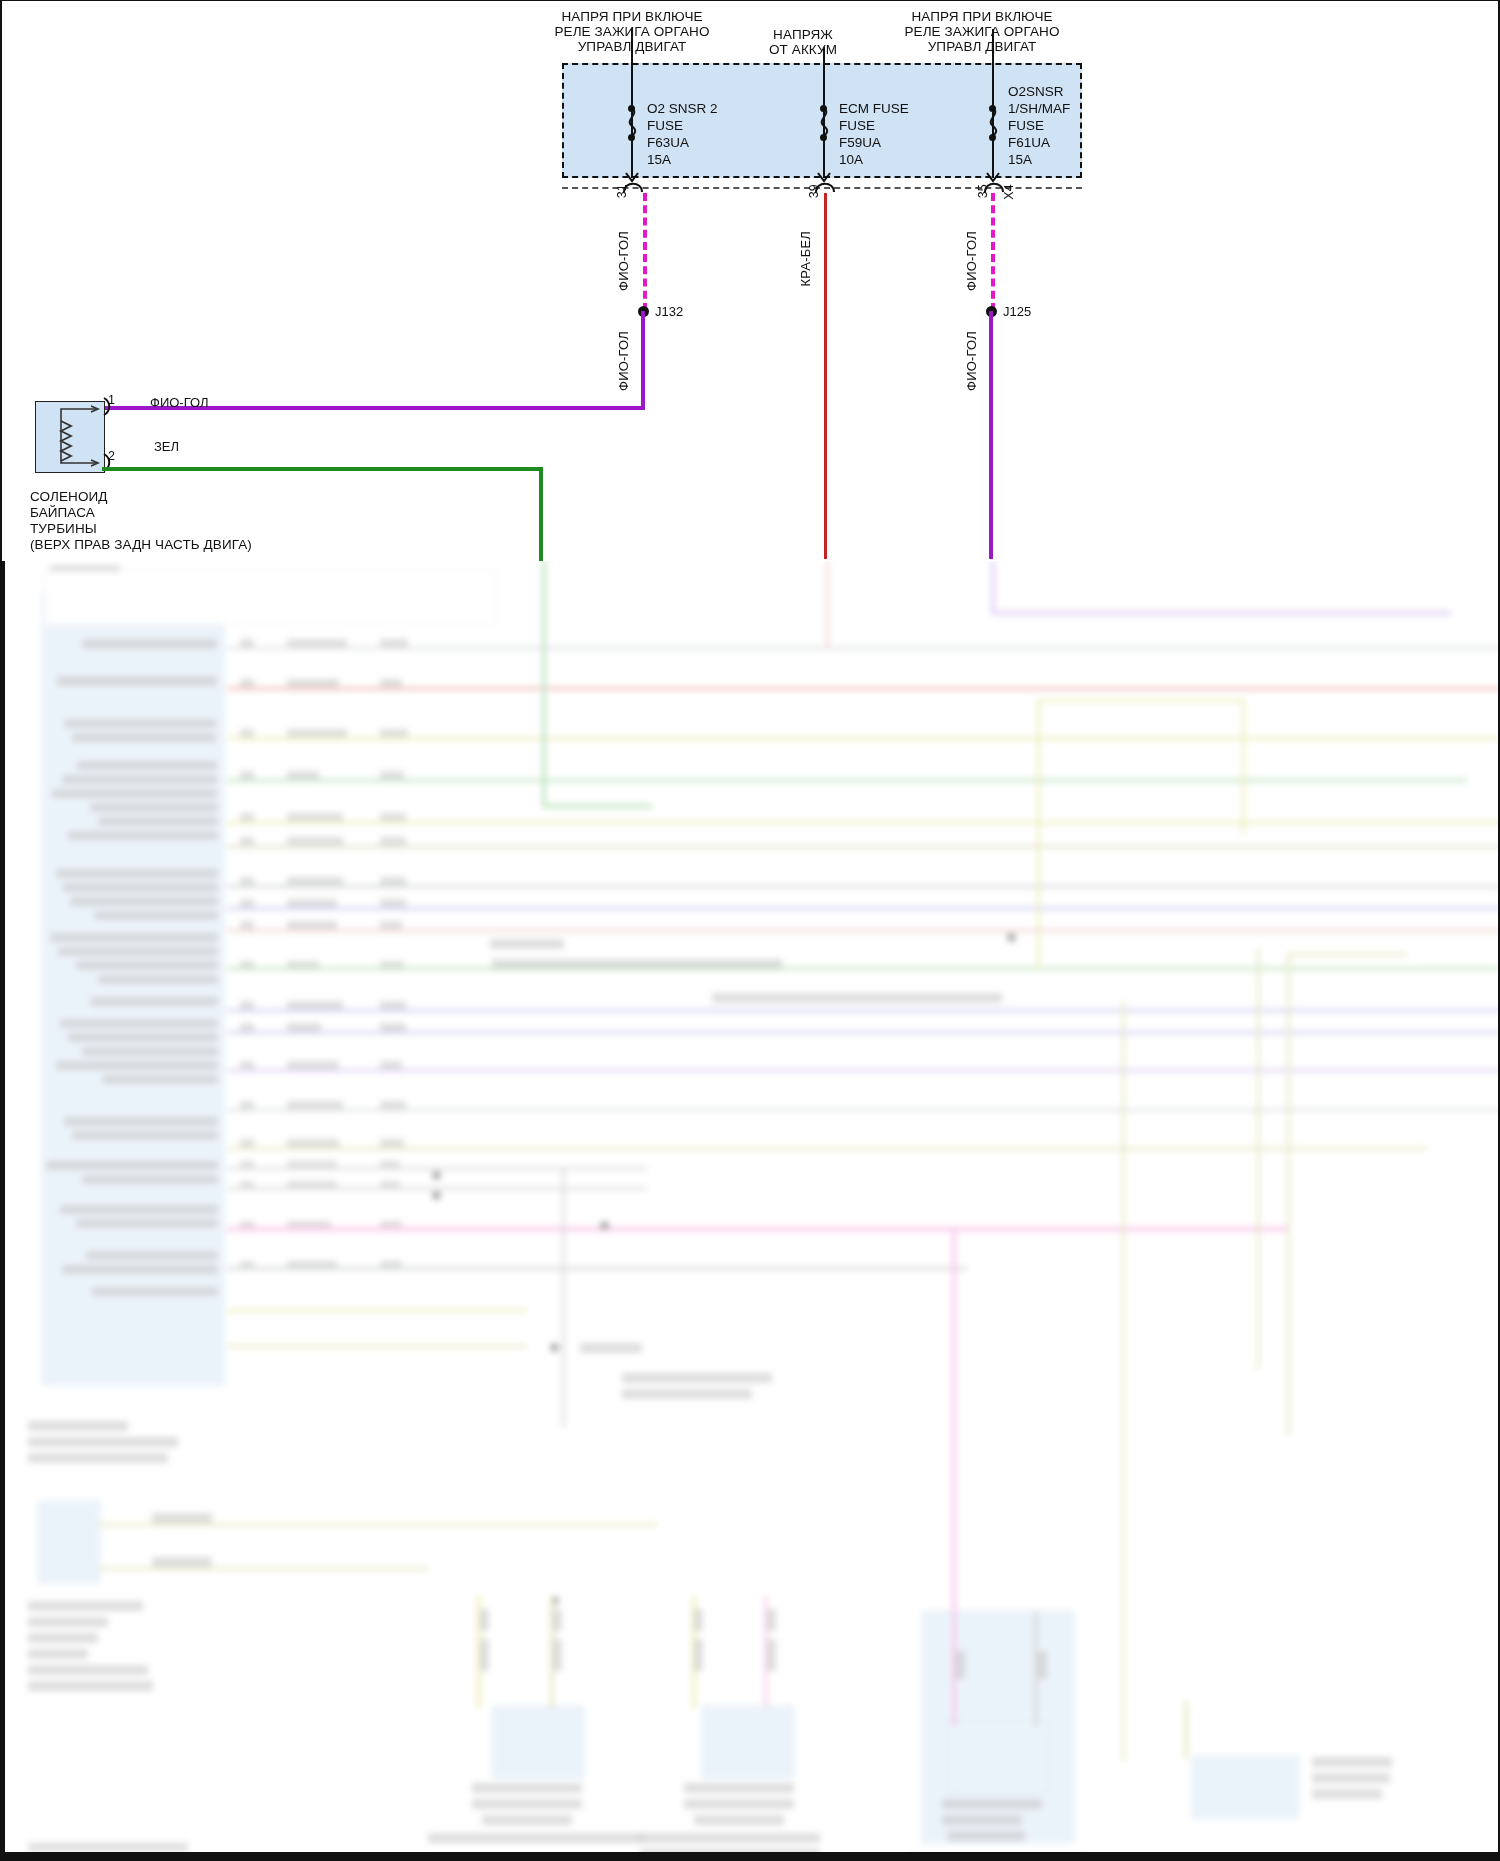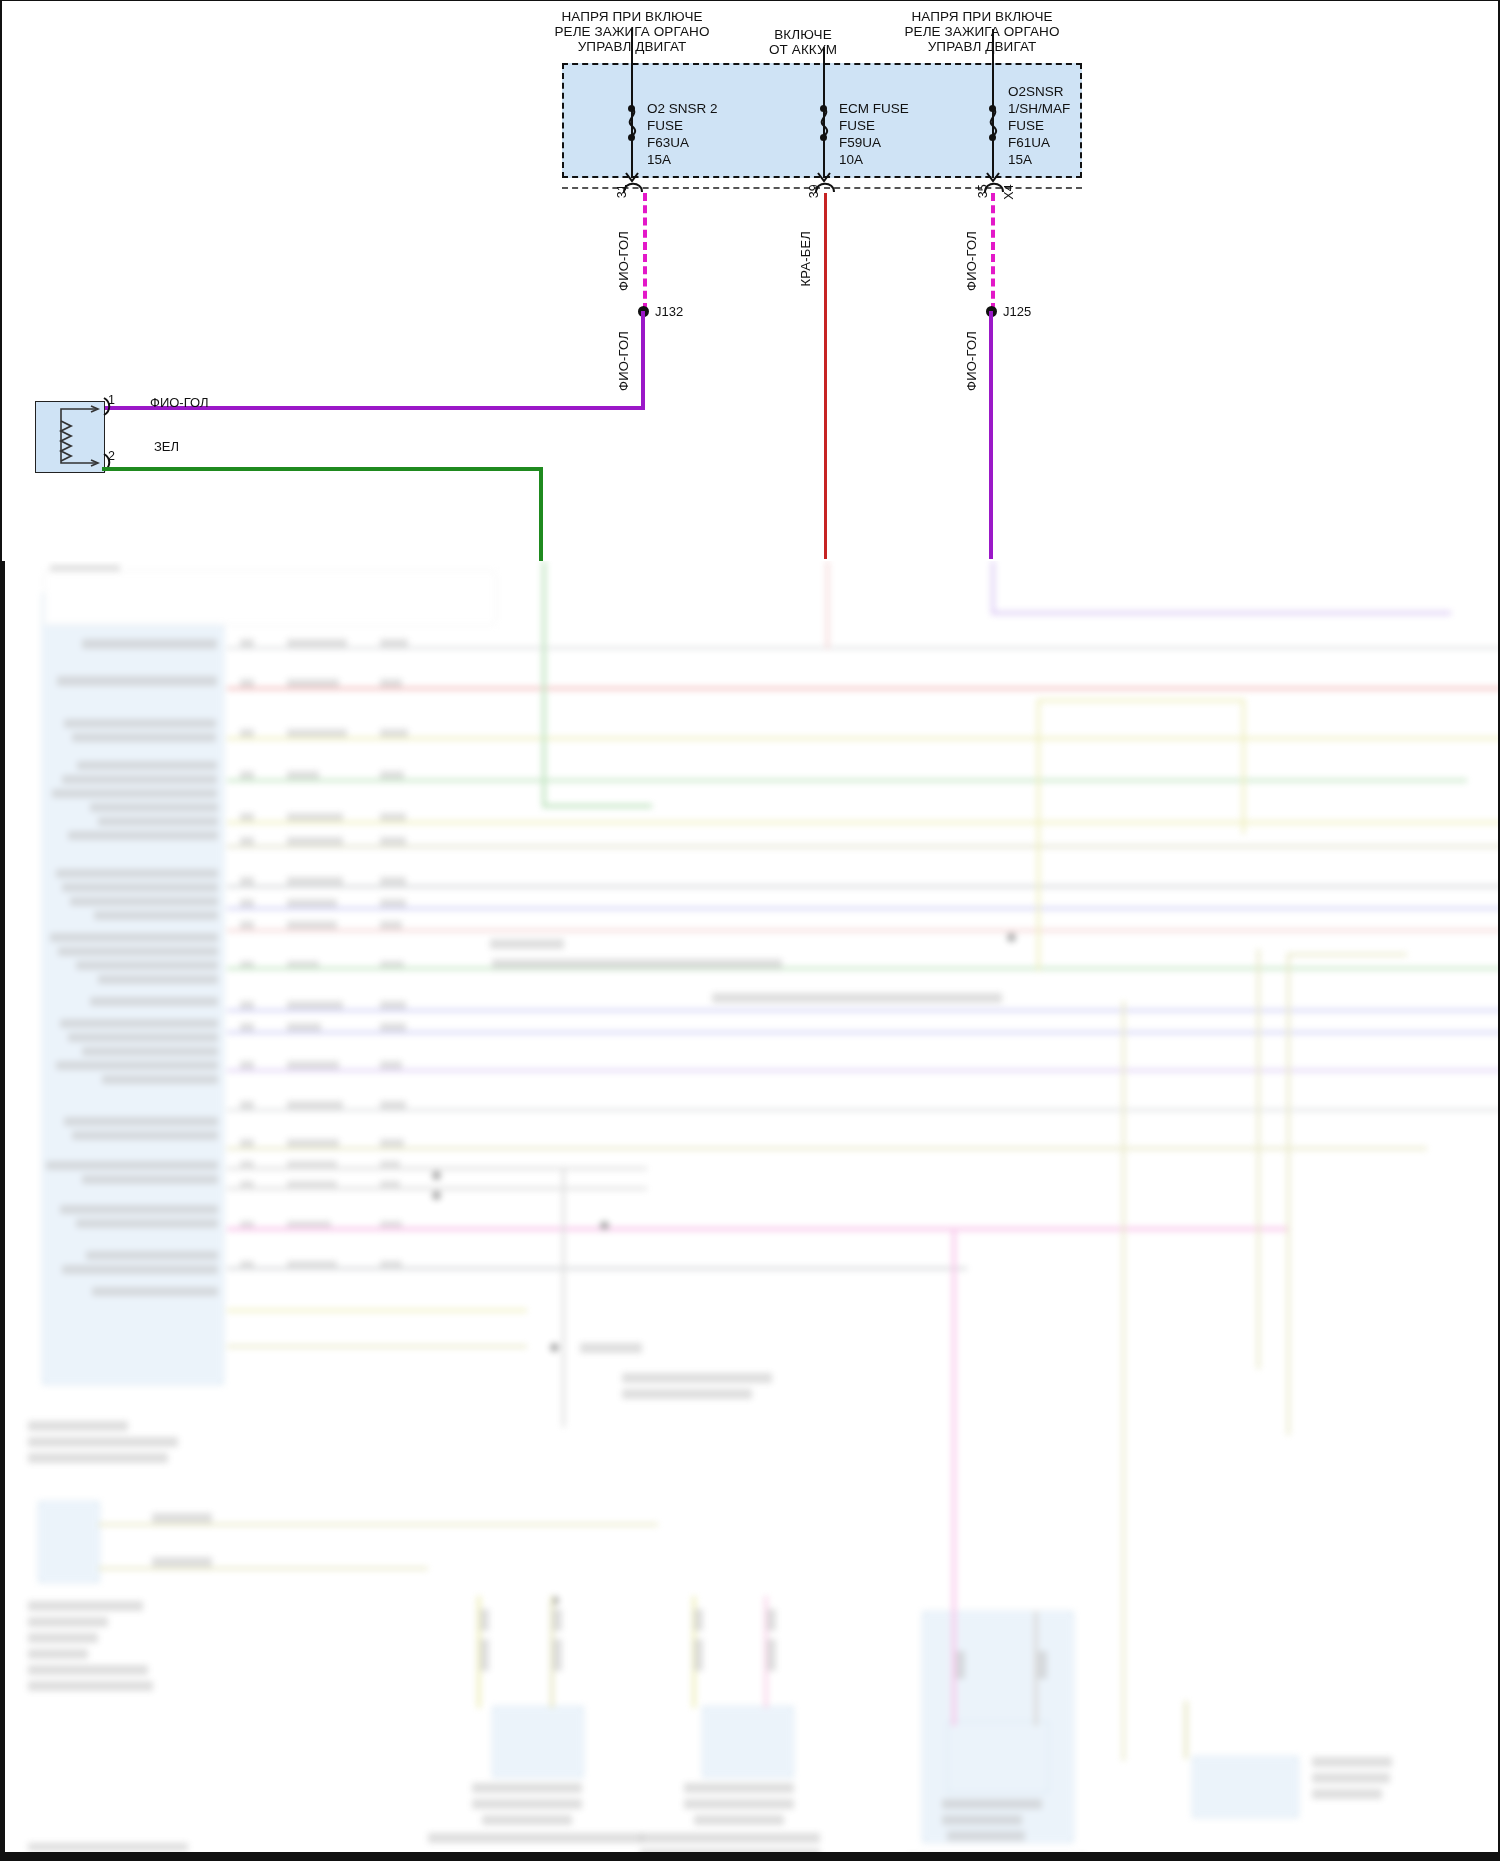--- a/index.html
+++ b/index.html
@@ -44,21 +44,21 @@
 </style>
 </head>
 <body>
 
 <div id="page">
 
   <div class="abs lbl c" style="left:480px;top:8px;width:300px;">НАПРЯ ПРИ ВКЛЮЧЕ
 РЕЛЕ ЗАЖИГА ОРГАНО
 УПРАВЛ ДВИГАТ</div>
 
-  <div class="abs lbl c" style="left:706px;top:26px;width:190px;">ВКЛЮЧЕ
+  <div class="abs lbl c" style="left:706px;top:26px;width:190px;">НАПРЯЖ
 ОТ АККУМ</div>
 
   <div class="abs lbl c" style="left:830px;top:8px;width:300px;">НАПРЯ ПРИ ВКЛЮЧЕ
 РЕЛЕ ЗАЖИГА ОРГАНО
 УПРАВЛ ДВИГАТ</div>
 
   <div class="abs" id="fuseblock"></div>
 
 
   <div class="abs" style="left:629px;top:62px;width:2px;height:115px;background:#111;"></div>
@@ -158,20 +158,24 @@
     <path d="M2 1 C 9 5, 9 14, 2 18" stroke="#111" stroke-width="2" fill="none"></path>
   </svg>
   <div class="abs pin" style="left:106px;top:392px;">1</div>
   <div class="abs pin" style="left:106px;top:448px;">2</div>
   <div class="abs wname" style="left:148px;top:394px;">ФИО-ГОЛ</div>
   <div class="abs wname" style="left:152px;top:438px;">ЗЕЛ</div>
 
   <div class="abs wh" style="left:100px;top:466px;width:441px;height:4px;background:#1f8a1f;"></div>
   <div class="abs wv" style="left:537px;top:466px;width:4px;height:94px;background:#1f8a1f;"></div>
 
+  <div class="abs lbl l" style="left:28px;top:488px;width:560px;line-height:16px;">СОЛЕНОИД
+БАЙПАСА
+ТУРБИНЫ
+(ВЕРХ ПРАВ ЗАДН ЧАСТЬ ДВИГА)</div>
 
   <div class="abs" id="blurwrap">
     <div id="blur">
 
       <div class="bbox" style="left:40px;top:32px;width:180px;height:790px;"></div>
       <div class="btext" style="left:48px;top:4px;width:70px;height:11px;"></div>
       <div class="bbox" style="left:42px;top:10px;width:450px;height:52px;background:#fff;border-color:#ddd;"></div>
 
       <div class="btext" style="left:80px;top:78px;width:135px;height:10px;"></div>
       <div class="btext" style="left:55px;top:115px;width:160px;height:10px;"></div>

